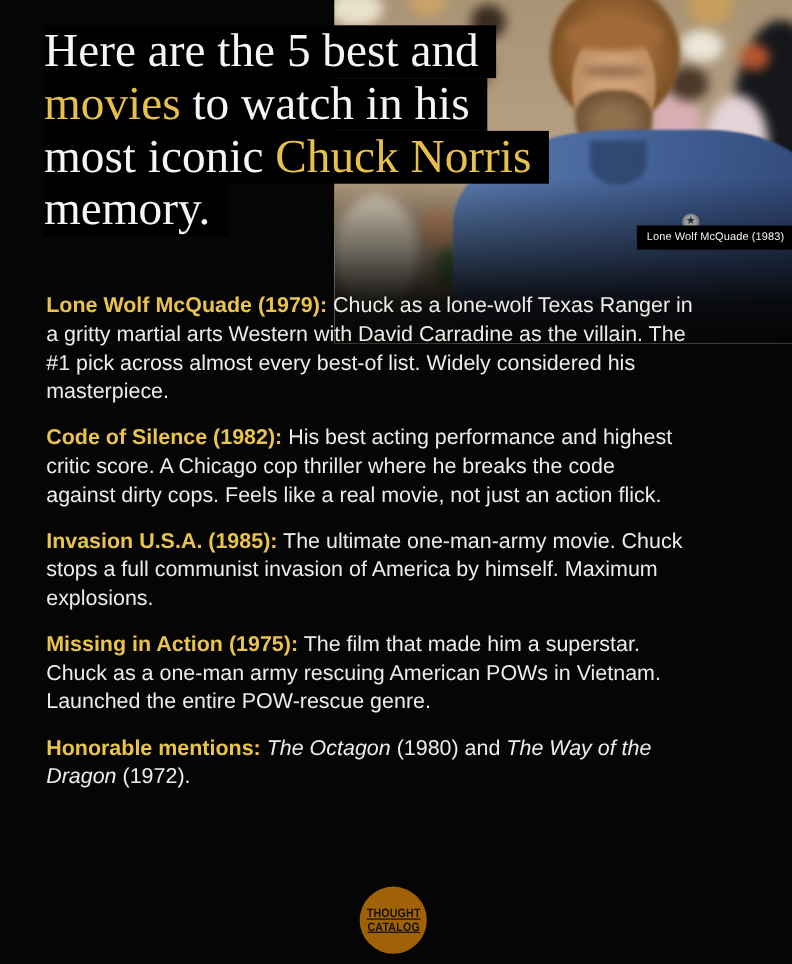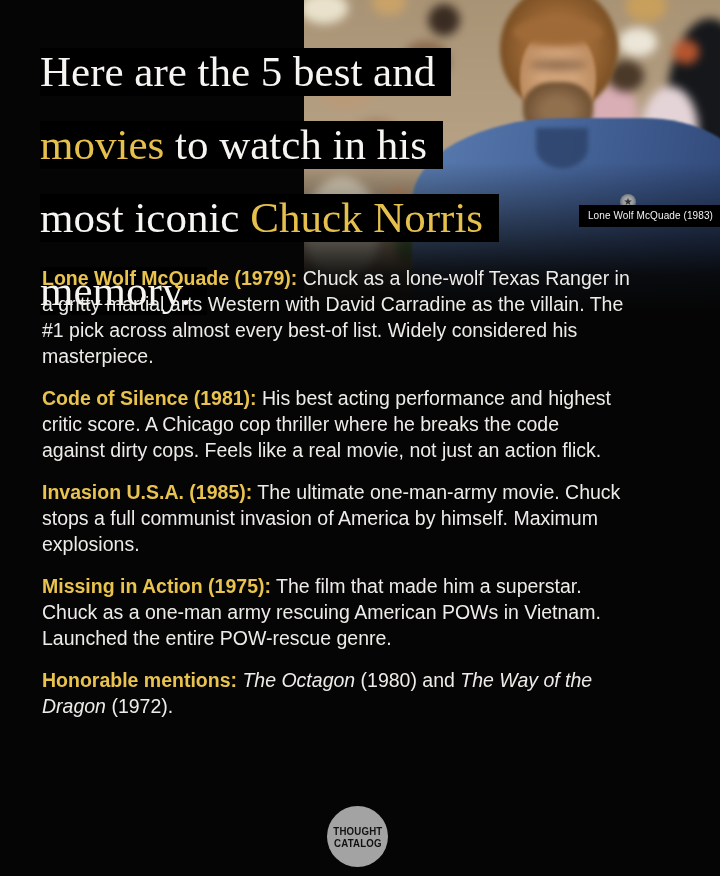--- a/index.html
+++ b/index.html
@@ -62,36 +62,36 @@
     background:radial-gradient(closest-side,#e9e9e9 55%,#98a2ae 100%);
     color:#3a4452;font-size:10px;line-height:16px;text-align:center;}
   .photo-fade{position:absolute;left:0;top:0;right:0;bottom:0;
     background:linear-gradient(180deg,rgba(5,5,5,0) 52%,rgba(5,5,5,.5) 72%,rgba(5,5,5,.92) 88%,#050505 100%);}
   .photo-caption{position:absolute;right:0;top:205px;background:#000;color:#f2f2f2;
     font-size:10px;line-height:15px;padding:3px 7px 4px 9px;letter-spacing:.1px;}
 
   
   .headline{position:absolute;left:40px;top:22px;z-index:3;
     font-family:"Liberation Serif","DejaVu Serif",serif;font-size:43px;}
-  .h-line{display:block;height:48px;margin-top:25px;}
+  .h-line{display:block;height:48px;}
   .h-bg{display:inline-block;background:#000;line-height:48px;padding:0 16px 0 0;}
   .h-white{color:#f6f5f1;}
   .h-yellow{color:#e6c04c;}
 
   
   .content{position:absolute;left:42px;top:265px;width:662px;z-index:3;}
   .content p{margin:0 0 16px 0;font-size:19.5px;line-height:26px;color:#edece8;
     white-space:pre-line;}
   .movie-title{font-weight:700;color:#e9c34d;}
   .hm-italic{font-style:italic;margin-top:20px;}
 
   
   .logo-circle{position:absolute;left:327px;top:806px;width:61px;height:61px;
-    border-radius:50%;background:#a3a3a3;z-index:3;
-    display:flex;align-items:center;justify-content:center;}
+    border-radius:50%;background:#a16207;z-index:3;
+    display:flex;align-items:center;justify-content:center;text-decoration:underline;}
   .logo-text{color:#111;font-weight:700;font-size:11px;line-height:12px;
     text-align:center;letter-spacing:.2px;transform:scaleX(.88);}
 </style>
 </head>
 <body>
 
 <div class="photo">
   <div class="crowd"></div>
   <div class="chuck-hair"></div>
   <div class="chuck-face"></div>
@@ -110,21 +110,21 @@
   <span class="h-line"><span class="h-bg"><span class="h-yellow">movies</span><span class="h-white"> to watch in his</span></span></span>
   <span class="h-line"><span class="h-bg"><span class="h-white">most iconic </span><span class="h-yellow">Chuck Norris</span></span></span>
   <span class="h-line"><span class="h-bg"><span class="h-white">memory.</span></span></span>
 </div>
 
 <div class="content">
   <p><span class="movie-title">Lone Wolf McQuade (1979):</span><span> Chuck as a lone-wolf Texas Ranger in
 a gritty martial arts Western with David Carradine as the villain. The
 #1 pick across almost every best-of list. Widely considered his
 masterpiece.</span></p>
-  <p><span class="movie-title">Code of Silence (1981):</span><span> His best acting performance and highest
+  <p><span class="movie-title">Code of Silence (1982):</span><span> His best acting performance and highest
 critic score. A Chicago cop thriller where he breaks the code
 against dirty cops. Feels like a real movie, not just an action flick.</span></p>
   <p><span class="movie-title">Invasion U.S.A. (1985):</span><span> The ultimate one-man-army movie. Chuck
 stops a full communist invasion of America by himself. Maximum
 explosions.</span></p>
   <p><span class="movie-title">Missing in Action (1975):</span><span> The film that made him a superstar.
 Chuck as a one-man army rescuing American POWs in Vietnam.
 Launched the entire POW-rescue genre.</span></p>
   <p><span class="movie-title">Honorable mentions: </span><span class="hm-italic">The Octagon</span><span> (1980) and </span><span class="hm-italic">The Way of the
 Dragon</span><span> (1972).</span></p>

